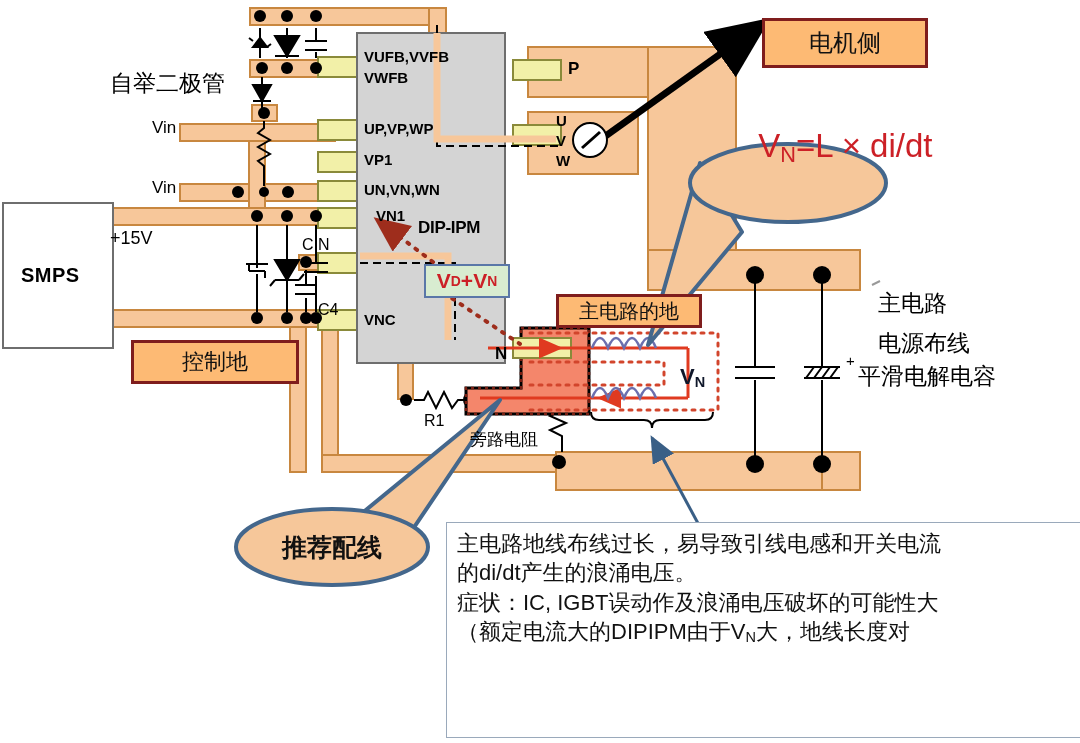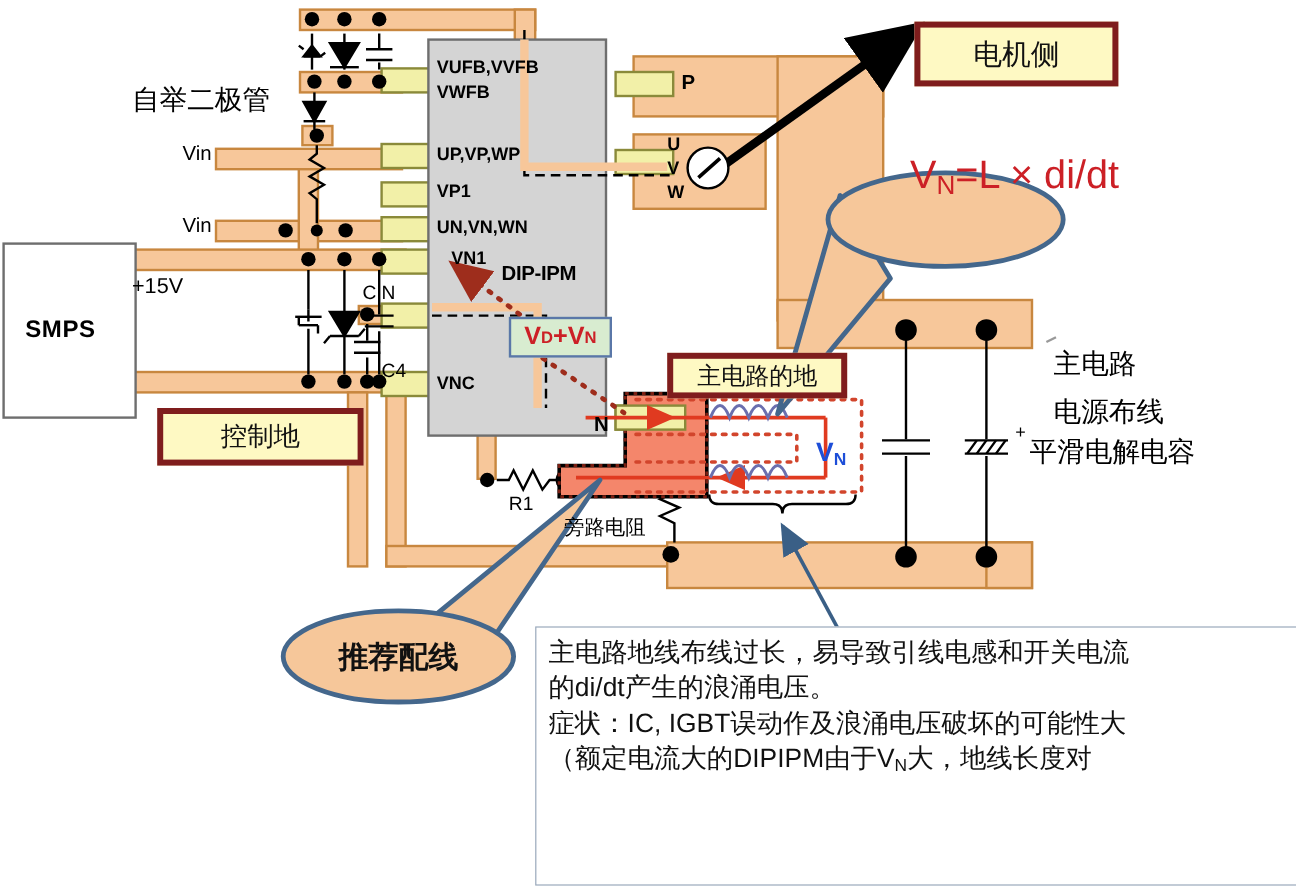--- a/index.html
+++ b/index.html
@@ -1,21 +1,21 @@
 <!DOCTYPE html>
 <html><head>
 <meta charset="utf-8">
 <style>
   html,body{margin:0;padding:0;background:#fff;}
   body{width:1080px;height:743px;position:relative;overflow:hidden;
        font-family:"Liberation Sans","DejaVu Sans",sans-serif;}
   #stage{position:absolute;left:0;top:0;width:880px;height:743px;}
   svg{position:absolute;left:0;top:0;}
   .lbl{position:absolute;white-space:pre;line-height:1.18;}
-  .boxlbl{position:absolute;background:#fef9c3;border:5px solid #7f1d1d;
+  .boxlbl{position:absolute;background:#fdba74;border:3px solid #7f1d1d;
           display:flex;align-items:center;justify-content:center;
           color:#111;white-space:nowrap;}
   .callout-txt{position:absolute;display:flex;align-items:center;
                justify-content:center;color:#111;font-weight:bold;
                pointer-events:none;white-space:nowrap;}
   .para{position:absolute;border:1px solid #9aa9bb;background:#fff;
         color:#111;line-height:1.33;}
   sub{font-size:0.66em;vertical-align:-0.22em;}
 </style>
 </head>
@@ -267,21 +267,21 @@
 <div class="lbl" style="left:110px;top:70px;font-size:23px;">自举二极管</div>
 <div class="boxlbl" style="left:131px;top:340px;width:162px;height:38px;font-size:22px;">控制地</div>
 <div class="boxlbl" style="left:762px;top:18px;width:160px;height:44px;font-size:24px;">电机侧</div>
 <div class="boxlbl" style="left:556px;top:294px;width:140px;height:28px;font-size:20px;">主电路的地</div>
 <div class="lbl" style="left:470px;top:430px;font-size:17px;">旁路电阻</div>
 <div class="lbl" style="left:878px;top:290px;font-size:23px;">主电路</div>
 <div class="lbl" style="left:878px;top:330px;font-size:23px;">电源布线</div>
 <div class="lbl" style="left:858px;top:363px;font-size:23px;">平滑电解电容</div>
 <div class="lbl" style="left:846px;top:352px;font-size:15px;">+</div>
 
-<div class="lbl" style="left:680px;top:364px;font-size:22px;font-weight:bold;color:#1d4ed8;"><span>V</span><sub>N</sub></div>
+<div class="lbl" style="left:680px;top:364px;font-size:22px;font-weight:bold;color:#0f172a;"><span>V</span><sub>N</sub></div>
 
 <div style="position:absolute;left:424px;top:264px;width:82px;height:30px;
             background:#d8ecd0;border:2px solid #5a77a8;display:flex;
             align-items:center;justify-content:center;color:#cc2026;
             font-size:21px;font-weight:bold;">
   <span>V</span>
       <sub>D</sub>
       <span>+</span>
       <span>V</span>
       <sub>N</sub>

